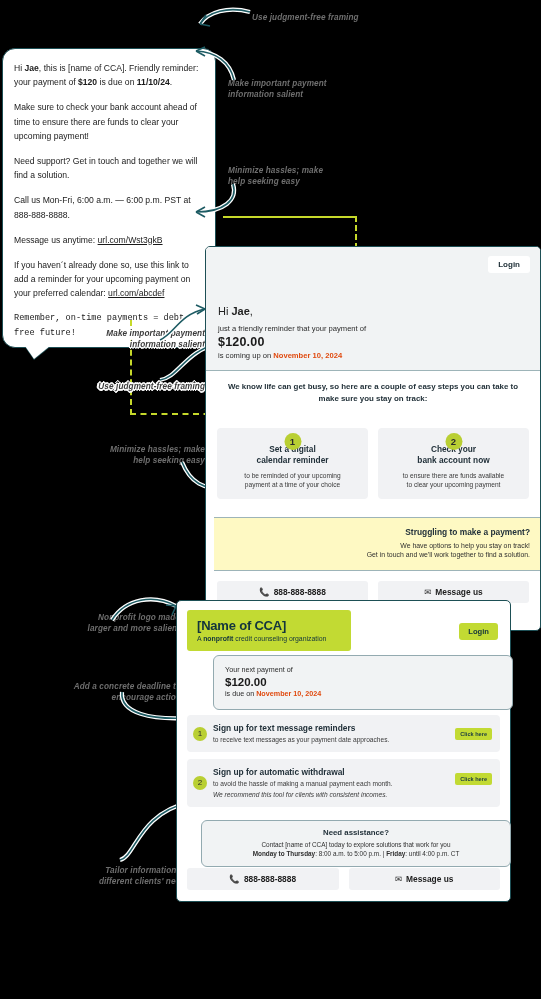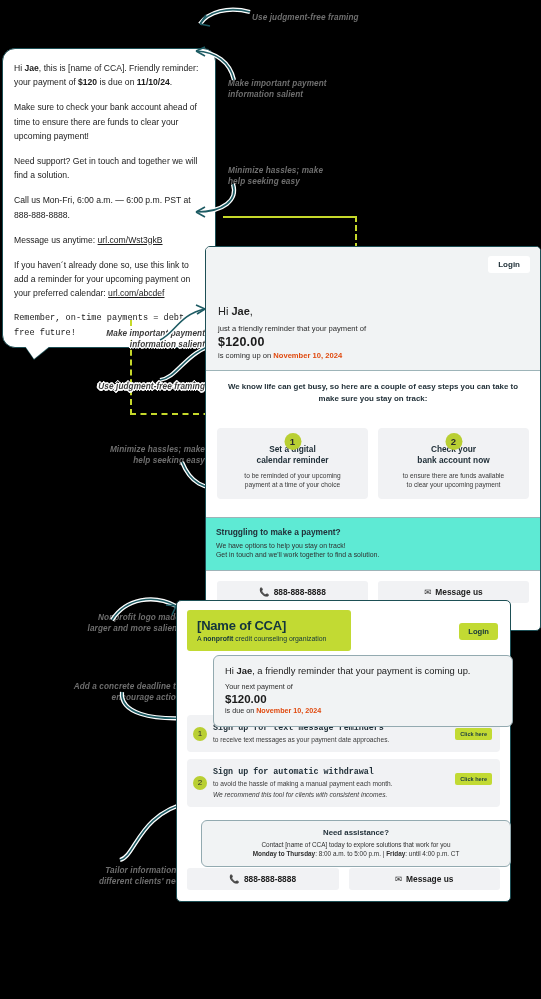--- a/index.html
+++ b/index.html
@@ -93,22 +93,22 @@
   }
   .step-num {
     position: absolute; left: 50%; top: 5px; transform: translateX(-50%);
     width: 17px; height: 17px; border-radius: 50%;
     background: #b9cf33; color: #2b2b2b;
     font-size: 9.5px; font-weight: bold; line-height: 17px;
   }
   .step-title { font-size: 8.3px; font-weight: bold; color: #22313a; line-height: 11px; margin-bottom: 6px; }
   .step-desc { font-size: 6.6px; color: #3a3a3a; line-height: 8.8px; }
   .e-help {
-    background: #5eead4; border-top: 1.2px solid #9db4b8; border-bottom: 1.2px solid #9db4b8;
-    padding: 9px 10px 10px 10px; text-align: left; margin-top: 9px;
+    background: #fef9c3; border-top: 1.2px solid #9db4b8; border-bottom: 1.2px solid #9db4b8;
+    padding: 9px 10px 10px 10px; text-align: right; margin-top: 9px; margin-left: 8px;
   }
   .e-help h4 { font-size: 8.4px; color: #22313a; margin-bottom: 4px; }
   .e-help p { font-size: 6.9px; color: #2f2f2f; line-height: 9.6px; }
   .e-cta { display: flex; gap: 10px; padding: 10px 11px 0 11px; }
   .ctabtn {
     flex: 1; background: #f1f2f4; border-radius: 3px; text-align: center;
     padding: 6px 0; font-size: 8.4px; font-weight: bold; color: #1d1d1d;
   }
   .ctabtn .gl { margin-right: 4px; font-weight: normal; }
   .e-foot {
@@ -138,21 +138,21 @@
   .tool {
     background: #f1f2f4; border-radius: 4px; margin-bottom: 7px;
     padding: 8px 10px 8px 26px; position: relative;
   }
   .tool-num {
     position: absolute; left: 6px; top: 50%; transform: translateY(-50%);
     width: 14px; height: 14px; border-radius: 50%;
     background: #b9cf33; color: #2b2b2b;
     font-size: 8px; line-height: 14px; text-align: center;
   }
-  .tool-title { font-size: 8.4px; font-weight: bold; color: #22313a; margin-bottom: 2px; font-family: Liberation Mono, monospace; }
+  .tool-title { font-size: 8.4px; font-weight: bold; color: #22313a; margin-bottom: 2px; }
   .tool-desc { font-size: 6.6px; color: #3a3a3a; line-height: 9px; }
   .tool-desc.it { font-style: italic; margin-top: 2px; }
   .clickhere {
     position: absolute; right: 8px; top: 50%; transform: translateY(-50%);
     background: #c2da33; color: #1a3a42; border-radius: 2px;
     font-size: 5.6px; font-weight: bold; padding: 3px 5px;
   }
   .tool.t2 .clickhere { top: 14px; transform: none; }
   .e2-cta { display: flex; gap: 10px; padding: 6px 10px 11px 10px; }
 
@@ -328,21 +328,20 @@
       </div>
     </div>
     <div style="height:48px"></div>
     <div class="e2-cta">
       <div class="ctabtn"><span class="gl">📞</span><span>888-888-8888</span></div>
       <div class="ctabtn"><span class="gl">✉</span><span>Message us</span></div>
     </div>
   </div>
 
   <div id="paycard">
-    <div class="pay-hi"><span>Hi </span><b>Jae</b><span>, a friendly reminder that your payment is coming up.</span></div>
     <div class="pay-line">Your next payment of</div>
     <div class="pay-amt">$120.00</div>
     <div class="pay-line"><span>is due on </span><span class="e-date">November 10, 2024</span></div>
   </div>
 
   <div id="needcard">
     <h4>Need assistance?</h4>
     <p>Contact [name of CCA] today to explore solutions that work for you</p>
     <p><b>Monday to Thursday</b><span>: 8:00 a.m. to 5:00 p.m. | </span><b>Friday</b><span>: until 4:00 p.m. CT</span></p>
   </div>

